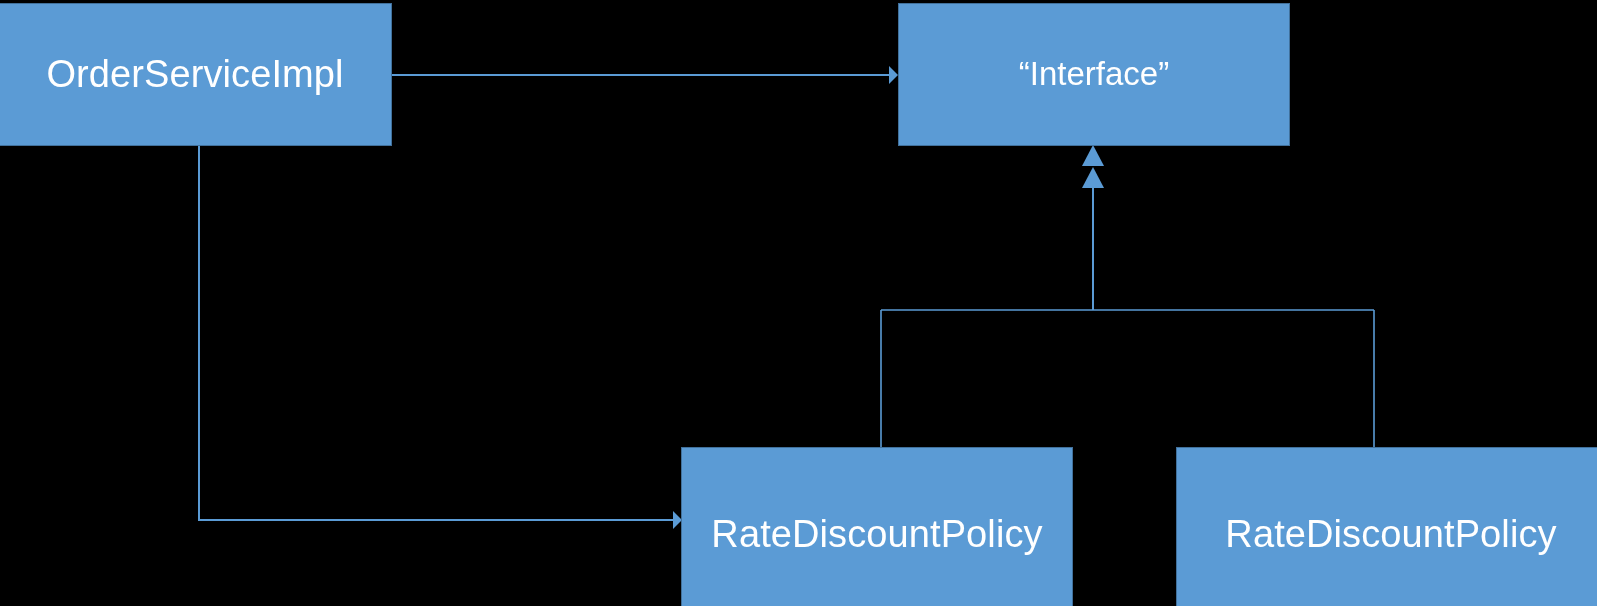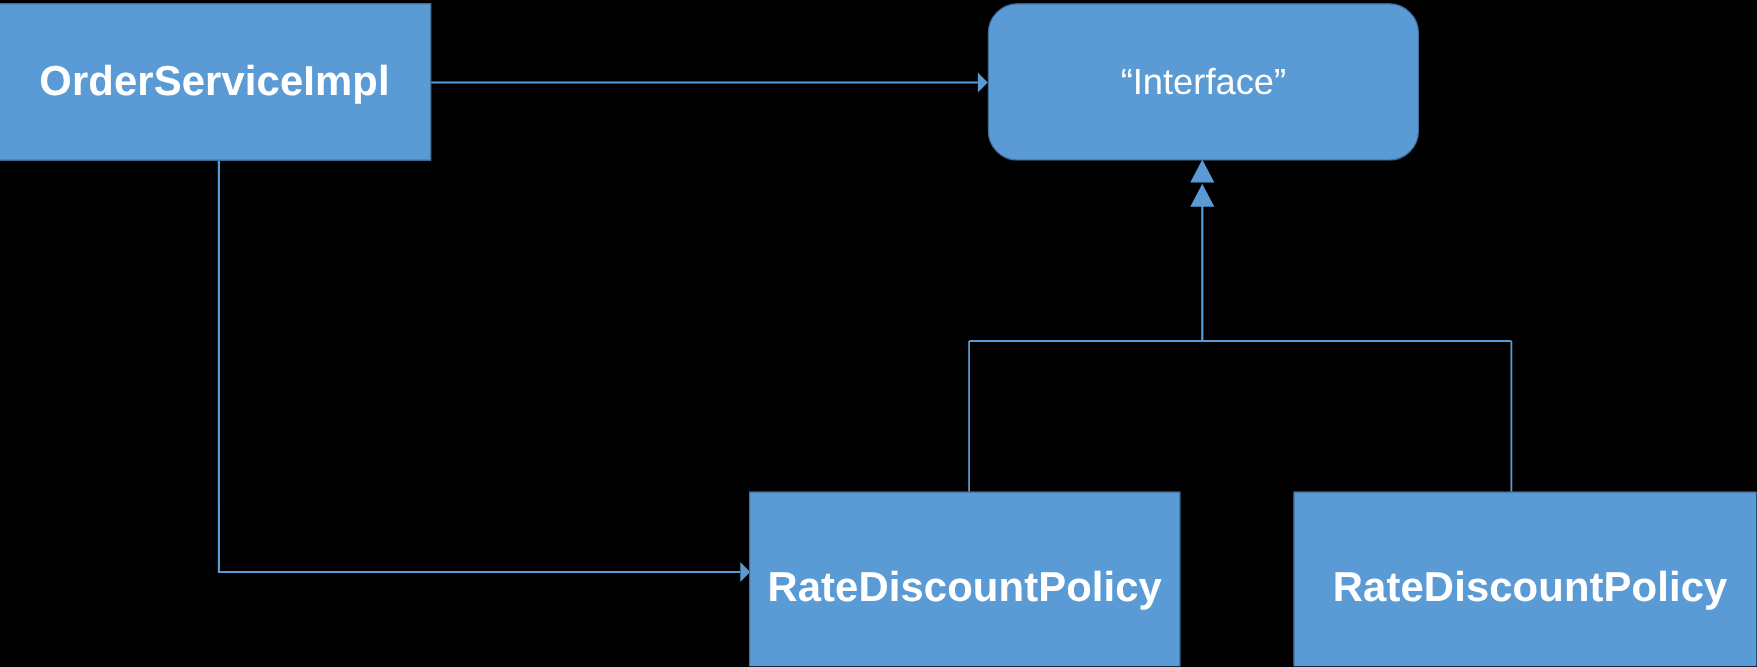--- a/index.html
+++ b/index.html
@@ -33,21 +33,21 @@
     flex-direction: column;
     align-items: center;
     justify-content: center;
     color: #FFFFFF;
     text-align: center;
     line-height: 1.12;
     overflow: hidden;
   }
   .node-label {
     font-size: 38px;
-    font-weight: 700;
+    font-weight: 400;
     letter-spacing: 0.1px;
     white-space: nowrap;
   }
   .node-stereotype {
     font-size: 33px;
     font-weight: 400;
     white-space: nowrap;
   }
   .node-label.bold {
     font-weight: 700;
@@ -57,21 +57,20 @@
     left: -2px;
     top: 3px;
     width: 394px;
     height: 143px;
   }
   #node-discount-policy {
     left: 898px;
     top: 3px;
     width: 392px;
     height: 143px;
-    border-radius: 27px;
   }
   #node-fix-discount-policy {
     left: 681px;
     top: 447px;
     width: 392px;
     height: 175px;
   }
   #node-rate-discount-policy {
     left: 1176px;
     top: 447px;

